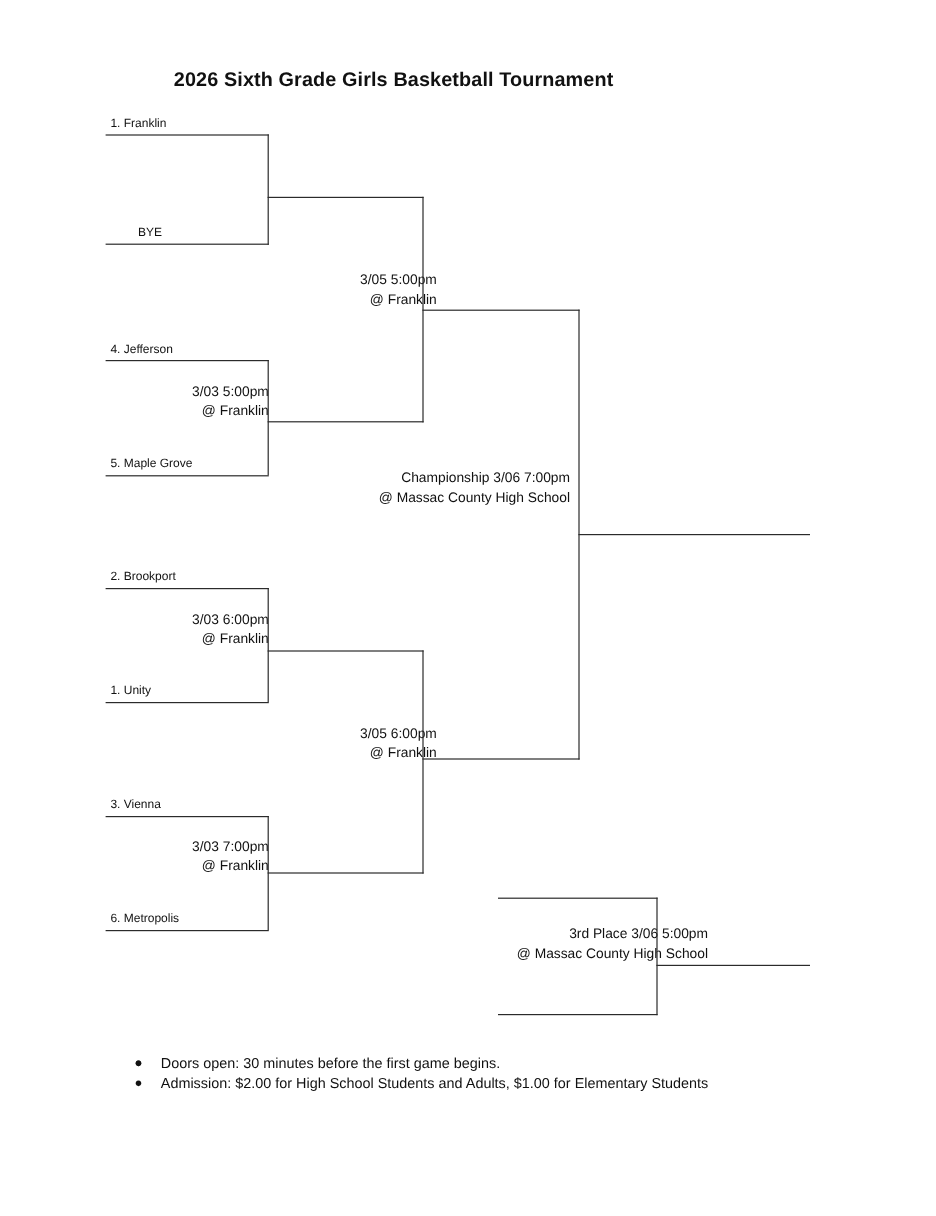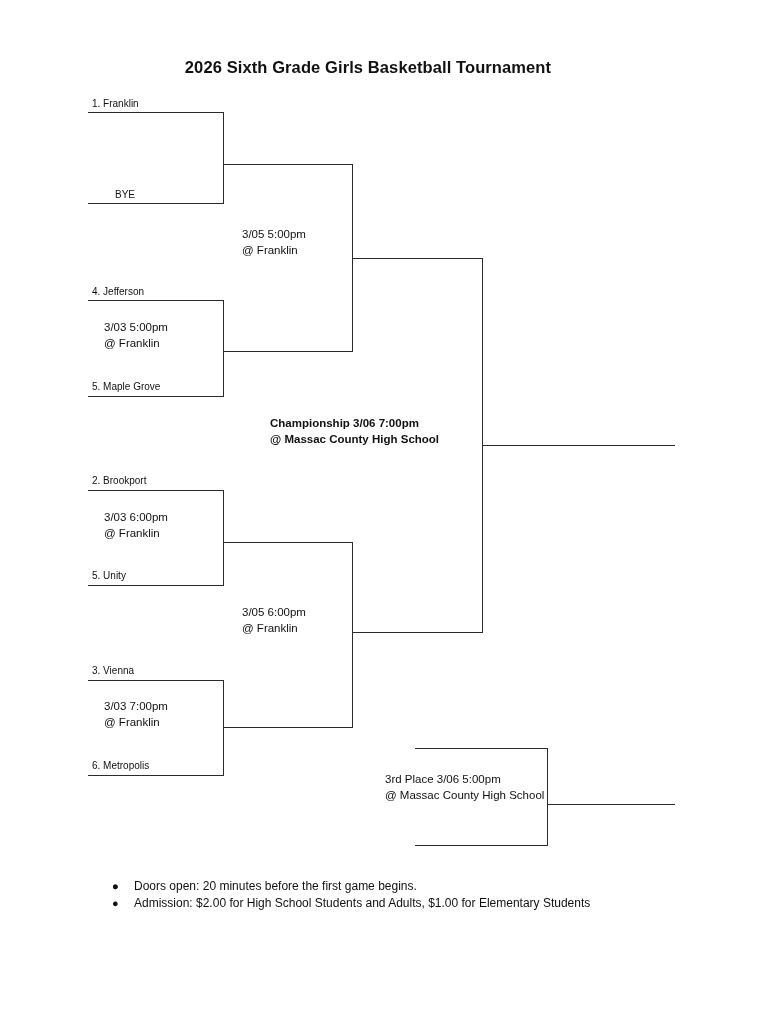--- a/index.html
+++ b/index.html
@@ -21,21 +21,20 @@
   #title {
     position: absolute;
     left: 0;
     top: 58px;
     width: 656px;
     text-align: center;
     font-size: 16.5px;
     font-weight: bold;
     letter-spacing: 0.1px;
     color: #111111;
-    margin-left: 40px;
   }
   .line-h {
     position: absolute;
     height: 0;
     border-top: 1.6px solid #2b2b2b;
   }
   .line-v {
     position: absolute;
     width: 0;
     border-left: 1.6px solid #2b2b2b;
@@ -43,21 +42,21 @@
   .team {
     position: absolute;
     font-size: 10px;
     color: #111111;
     white-space: nowrap;
   }
   .game {
     position: absolute;
     font-size: 11.5px;
     color: #111111;
-    text-align: left;
+    text-align: right;
     line-height: 15.5px;
     white-space: nowrap;
   }
   .game .ln { display: block; }
   #notes {
     position: absolute;
     left: 104px;
     top: 878px;
     width: 620px;
   }
@@ -127,21 +126,21 @@
 
   <div>
     <span class="team" style="left:92px; top:475px;">2.  Brookport</span>
     <div class="line-h" style="left:88px; top:490px; width:136px;"></div>
 
     <div class="game" style="left:104px; top:510px; width:120px;">
       <span class="ln">3/03  6:00pm</span>
       <span class="ln">@ Franklin</span>
     </div>
 
-    <span class="team" style="left:92px; top:570px;">5.  Unity</span>
+    <span class="team" style="left:92px; top:570px;">1.  Unity</span>
     <div class="line-h" style="left:88px; top:585px; width:136px;"></div>
 
     <div class="line-v" style="left:223px; top:490px; height:95px;"></div>
     <div class="line-h" style="left:223px; top:542px; width:130px;"></div>
   </div>
 
   <div>
     <span class="team" style="left:92px; top:665px;text-align:right;">3.  Vienna</span>
     <div class="line-h" style="left:88px; top:680px; width:136px;"></div>
 
@@ -160,21 +159,21 @@
   <div>
     <div class="game" style="left:242px; top:605px; width:122px;">
       <span class="ln">3/05  6:00pm</span>
       <span class="ln">@ Franklin</span>
     </div>
     <div class="line-v" style="left:352px; top:542px; height:186px;"></div>
     <div class="line-h" style="left:352px; top:632px; width:131px;"></div>
   </div>
 
   <div>
-    <div class="game" style="left:270px; top:416px; width:205px;font-weight:bold;">
+    <div class="game" style="left:270px; top:392px; width:205px;">
       <span class="ln">Championship  3/06  7:00pm</span>
       <span class="ln">@ Massac County High School</span>
     </div>
     <div class="line-v" style="left:482px; top:258px; height:375px;"></div>
     <div class="line-h" style="left:482px; top:445px; width:193px;"></div>
   </div>
 
   <div>
     <div class="line-h" style="left:415px; top:748px; width:133px;"></div>
     <div class="game" style="left:385px; top:772px; width:205px;">
@@ -186,21 +185,21 @@
     <div class="line-h" style="left:547px; top:804px; width:128px;"></div>
   </div>
 
   <div id="notes">
     <ul>
       <li>
         <span class="bullet">●</span>
       </li>
       <li>
         <span class="bullet">●</span>
-        <span>Doors open:  20 minutes before the first game begins.</span>
+        <span>Doors open:  30 minutes before the first game begins.</span>
       </li>
       <li>
         <span class="bullet">●</span>
         <span>Admission:  $2.00 for High School Students and Adults, $1.00 for Elementary Students</span>
       </li>
     </ul>
   </div>
 
 </div>
 

